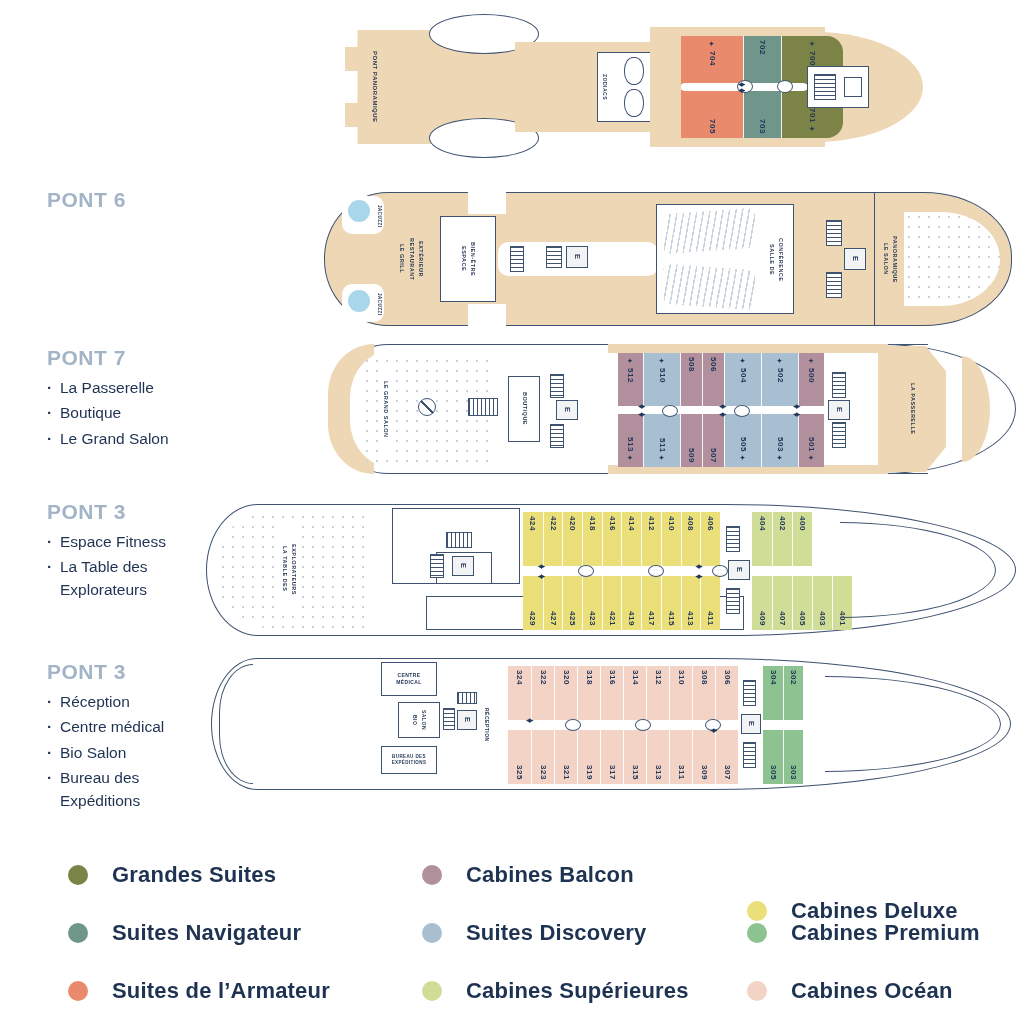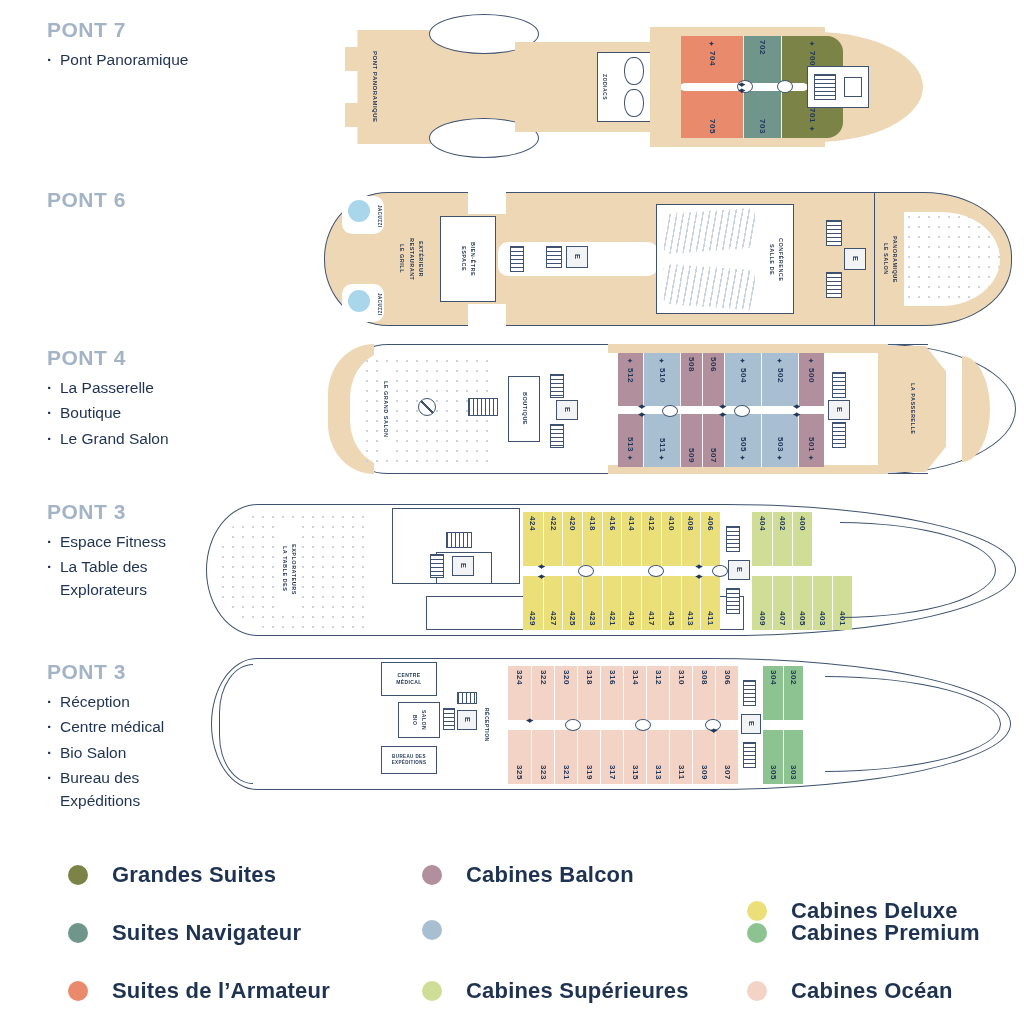--- a/index.html
+++ b/index.html
@@ -59,26 +59,20 @@
   
   .legend-item{position:absolute;display:flex;align-items:center;gap:24px}
   .legend-dot{width:20px;height:20px;border-radius:50%;flex:0 0 auto}
   .legend-label{font-size:22px;font-weight:600;color:var(--ink);letter-spacing:.2px}
 </style>
 </head>
 <body>
 
 <div class="canvas">
 
-  <div class="deck-info" style="left:47px;top:18px">
-    <h2>PONT 7</h2>
-    <ul class="features">
-        <li>Pont Panoramique</li>
-      </ul>
-  </div>
   <div class="plan p7" style="left:345px;top:12px;width:580px;height:150px">
     <div class="abs tan" style="left:0;top:18px;width:178px;height:114px;clip-path:polygon(7% 0,100% 0,100% 100%,7% 100%,7% 85%,0 85%,0 64%,7% 64%,7% 36%,0 36%,0 15%,7% 15%)"></div>
     <div class="abs vtext" style="left:22px;top:18px;width:16px;height:114px;font-size:6px">PONT PANORAMIQUE</div>
     <div class="abs boat" style="left:84px;top:2px;width:110px;height:40px"></div>
     <div class="abs boat" style="left:84px;top:106px;width:110px;height:40px"></div>
     <div class="abs tan" style="left:170px;top:30px;width:140px;height:90px"></div>
     <div class="abs room" style="left:252px;top:40px;width:56px;height:70px">
       <div class="abs vtext" style="left:1px;top:0;width:12px;height:68px;font-size:5px">ZODIACS</div>
       <div class="abs zod" style="left:26px;top:4px;width:20px;height:28px"></div>
       <div class="abs zod" style="left:26px;top:36px;width:20px;height:28px"></div>
@@ -170,21 +164,21 @@
     <div class="abs elev" style="left:526px;top:62px;width:22px;height:22px">
         <span>E</span>
       </div>
     <div class="abs divline" style="left:556px;top:6px;width:1px;height:134px"></div>
     <div class="abs vtext" style="left:560px;top:30px;width:24px;height:86px;font-size:5.5px">LE SALON
 PANORAMIQUE</div>
     <div class="abs dotpat" style="left:586px;top:26px;width:96px;height:94px;background-color:#fff;border-radius:0 60px 60px 0/0 48px 48px 0"></div>
   </div>
 
   <div class="deck-info" style="left:47px;top:346px">
-    <h2>PONT 4</h2>
+    <h2>PONT 7</h2>
     <ul class="features">
         <li>La Passerelle</li>
         <li>Boutique</li>
         <li>Le Grand Salon</li>
       </ul>
   </div>
   <div class="plan p5" style="left:322px;top:336px;width:700px;height:148px">
     <div class="abs hull" style="left:6px;top:8px;width:600px;height:130px;border-radius:60px 0 0 60px/65px 0 0 65px;border-right:none;background:#fff"></div>
     <div class="abs hull" style="left:560px;top:8px;width:134px;height:130px;border-radius:0 100% 100% 0/0 50% 50% 0;border-left:none;background:#fff"></div>
     <div class="abs tan" style="left:6px;top:8px;width:46px;height:130px;border-radius:60px 0 0 60px/65px 0 0 65px"></div>
@@ -674,20 +668,21 @@
     <div class="legend-item" style="left:68px;top:978px">
       <span class="legend-dot" style="background: rgb(233, 138, 108);"></span>
       <span class="legend-label">Suites de l’Armateur</span>
     </div>
     <div class="legend-item" style="left:422px;top:862px">
       <span class="legend-dot" style="background: rgb(178, 143, 157);"></span>
       <span class="legend-label">Cabines Balcon</span>
     </div>
     <div class="legend-item" style="left:422px;top:920px">
       <span class="legend-dot" style="background: rgb(167, 191, 208);"></span>
+      <span class="legend-label">Suites Discovery</span>
     </div>
     <div class="legend-item" style="left:422px;top:978px">
       <span class="legend-dot" style="background: rgb(207, 221, 150);"></span>
       <span class="legend-label">Cabines Supérieures</span>
     </div>
     <div class="legend-item" style="left:747px;top:898px">
       <span class="legend-dot" style="background: rgb(235, 223, 121);"></span>
       <span class="legend-label">Cabines Deluxe</span>
     </div>
     <div class="legend-item" style="left:747px;top:920px">

